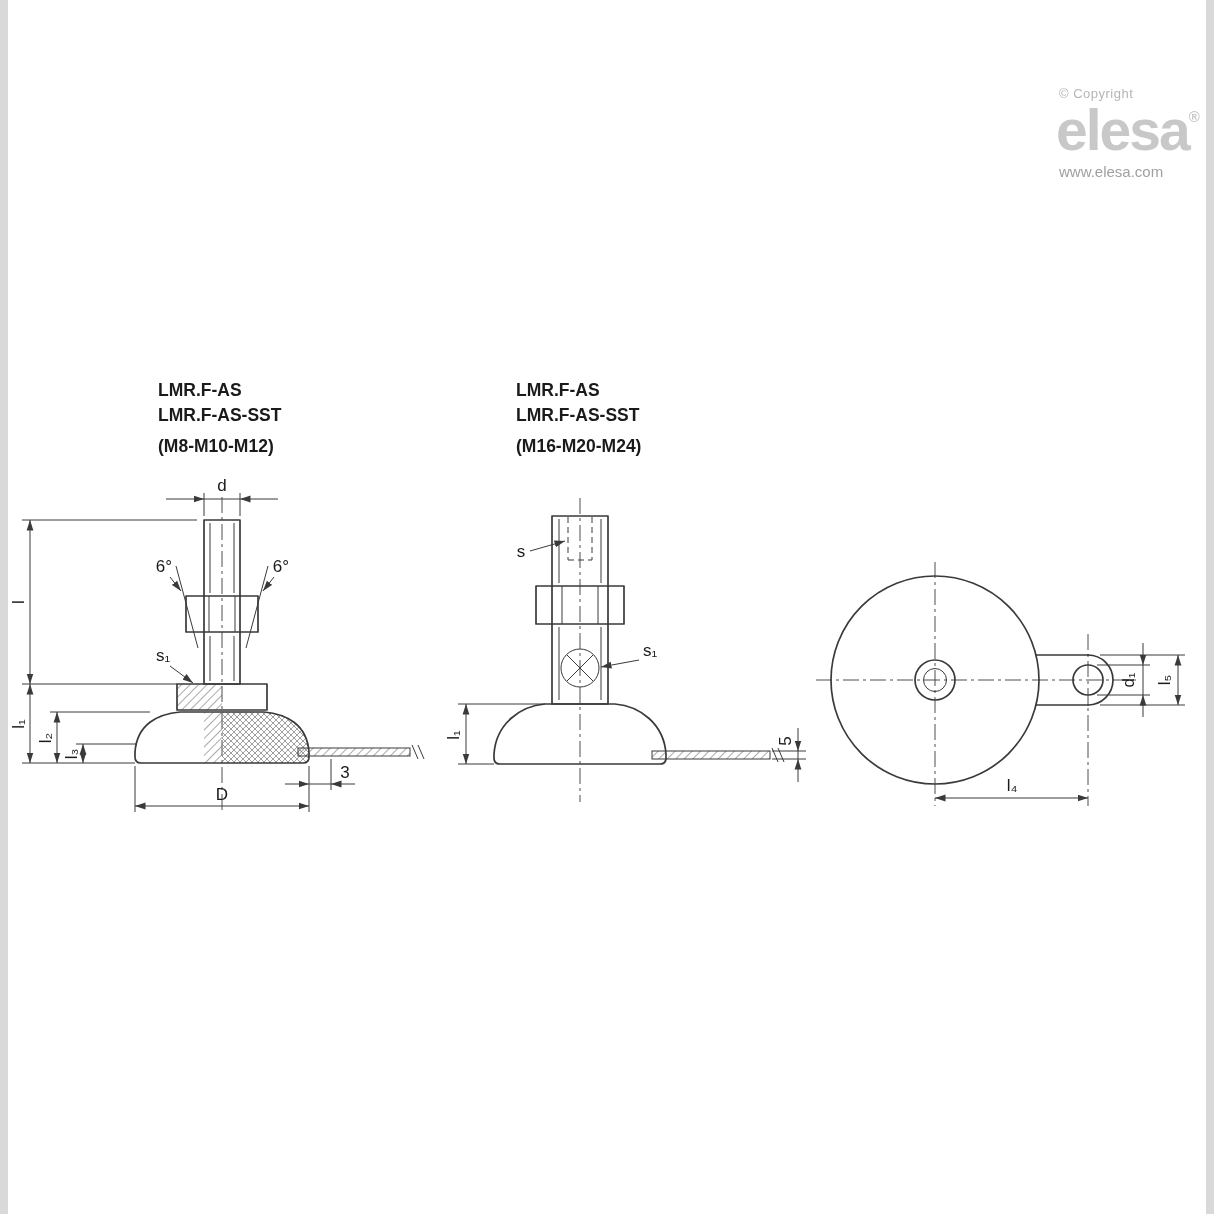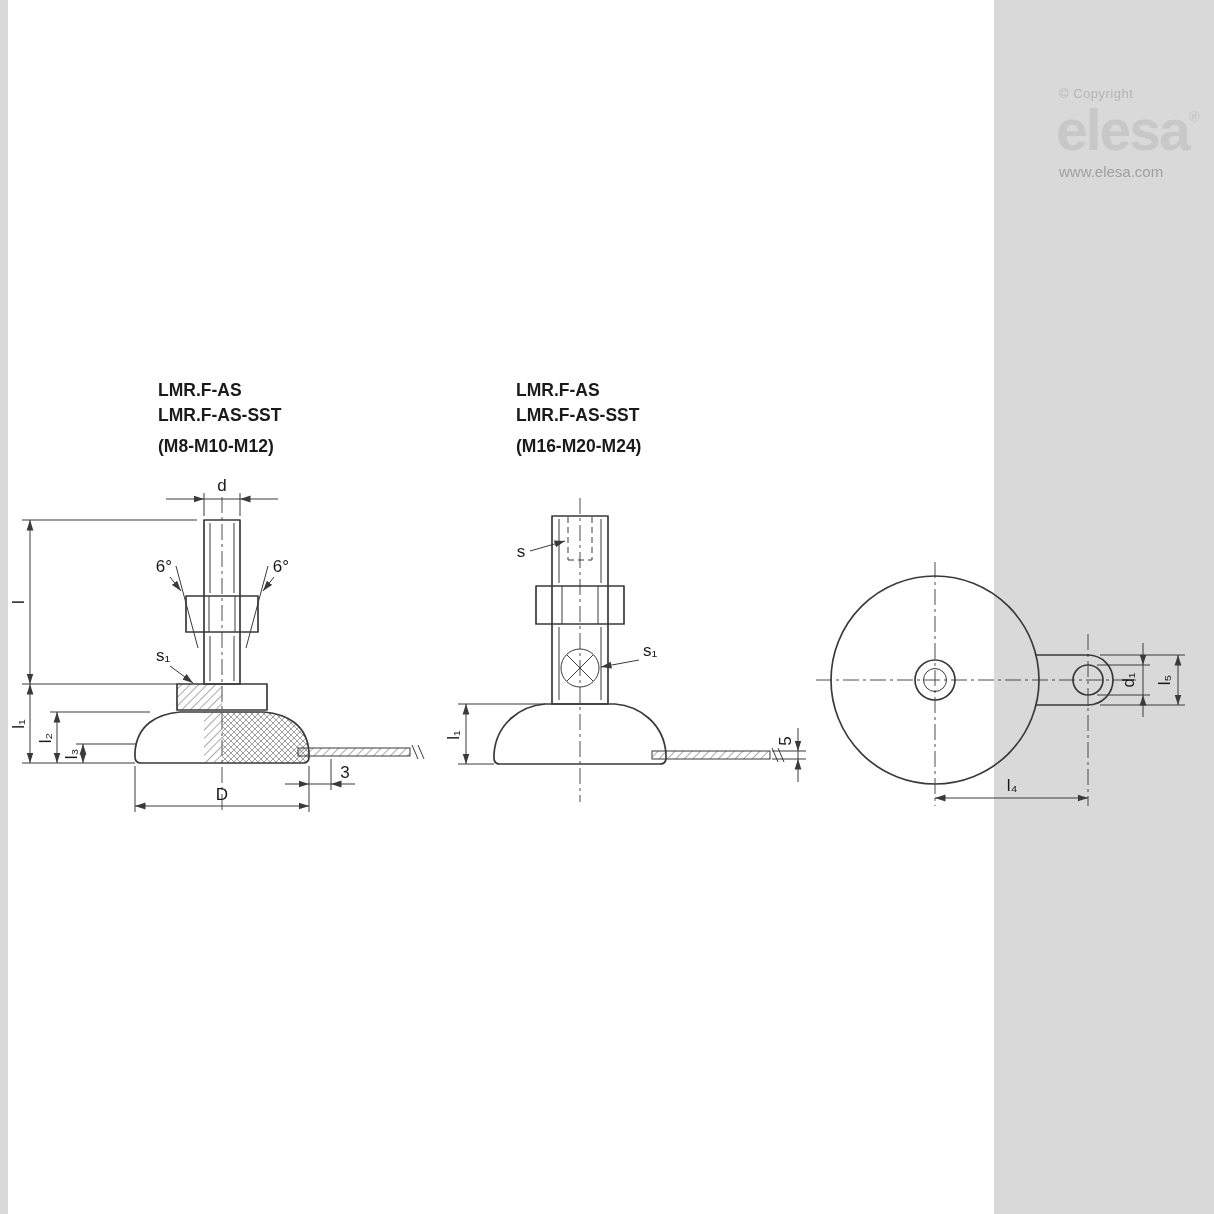--- a/index.html
+++ b/index.html
@@ -5,21 +5,21 @@
   html,body{margin:0;padding:0;}
   body{
     width:1214px;height:1214px;
     background:#d9d9d9;
     font-family:"Liberation Sans",sans-serif;
     position:relative;
     overflow:hidden;
   }
   .page{
     position:absolute;left:8px;top:0;
-    width:986px;height:1214px;
+    width:1198px;height:1214px;
     background:#ffffff;
   }
   .brand{
     position:absolute;left:1048px;top:86px;width:170px;
     text-align:left;user-select:none;
   }
   .copyright{
     font-size:13px;color:#b5b5b5;letter-spacing:.5px;margin-left:3px;
   }
   .logo{

